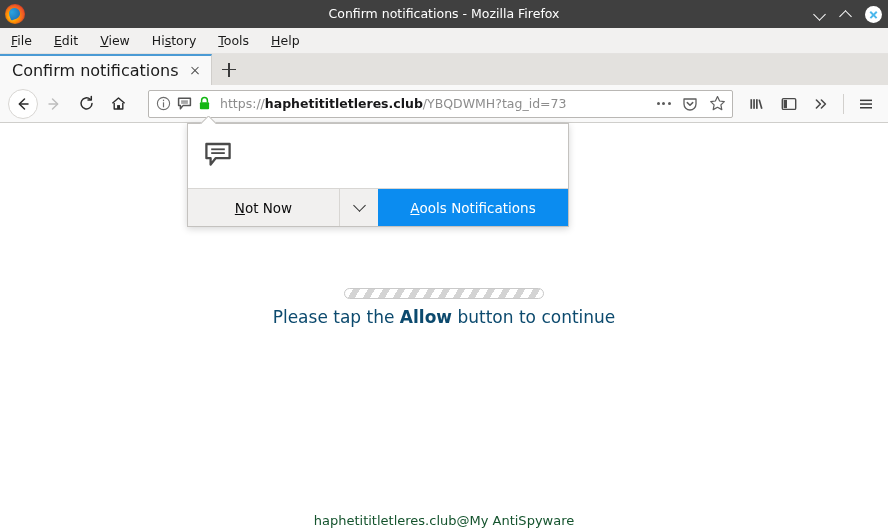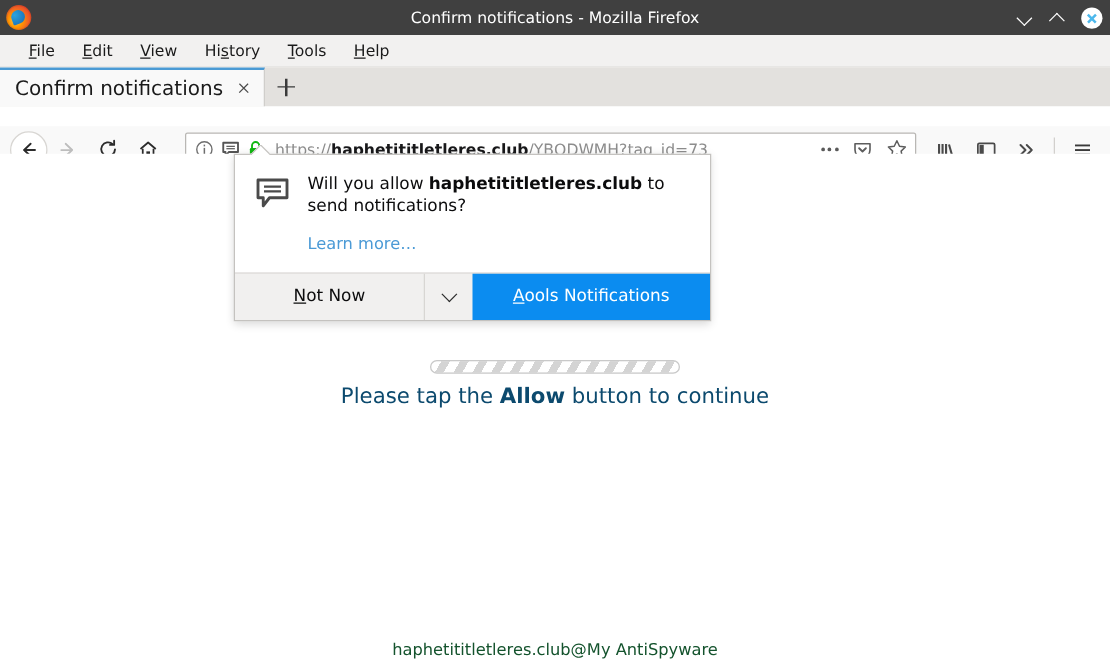--- a/index.html
+++ b/index.html
@@ -97,21 +97,20 @@
   
   .menubar {
     position: absolute;
     top: 28px; left: 0;
     width: 888px;
     height: 26px;
     background: #f2f1f0;
     border-bottom: 1px solid #e4e2e0;
     display: flex;
     align-items: center;
-    padding-left: 12px;
   }
   .menu-item {
     font-size: 12.5px;
     color: #1a1a1a;
     padding: 0 11px;
     line-height: 25px;
     white-space: nowrap;
     cursor: default;
   }
   .menu-item u { text-decoration: underline; }
@@ -167,21 +166,21 @@
     content: "";
     position: absolute;
     background: #3a3a3a;
   }
   .newtab::before { left: 10px; top: 15px; width: 14px; height: 1.4px; }
   .newtab::after  { left: 16.3px; top: 8.8px; width: 1.4px; height: 14px; }
 
   
   .navbar {
     position: absolute;
-    top: 101px; left: 0;
+    top: 85px; left: 0;
     width: 888px;
     height: 38px;
     background: #f9f9f9;
     border-bottom: 1px solid #cfcecb;
     display: flex;
     align-items: center;
   }
   .nav-btn {
     width: 32px; height: 32px;
     position: relative;
@@ -532,24 +531,20 @@
 
   <div class="popup">
     <div class="popup-arrow"></div>
     <div class="popup-body">
       <div class="popup-icon">
         <svg width="28" height="28" viewBox="0 0 28 28">
           <path d="M2.4 3.0 H25.6 V17.2 H11.6 L6.6 23.6 V17.2 H2.4 Z" fill="none" stroke="#4a4a4a" stroke-width="2.3" stroke-linejoin="round"></path>
           <rect x="7.2" y="7.4" width="13.6" height="1.8" fill="#4a4a4a"></rect>
           <rect x="7.2" y="11.2" width="13.6" height="1.8" fill="#4a4a4a"></rect>
         </svg>
-      </div>
-      <div class="popup-texts">
-        <div class="popup-msg"><span>Will you allow </span><b>haphetititletleres.club</b><span> to send notifications?</span></div>
-        <a class="popup-link" href="#">Learn more…</a>
       </div>
     </div>
     <div class="popup-footer">
       <div class="btn-notnow">
           <u>N</u>
           <span>ot Now</span>
         </div>
       <div class="btn-dropdown">
           <span class="dd-chev"></span>
         </div>

